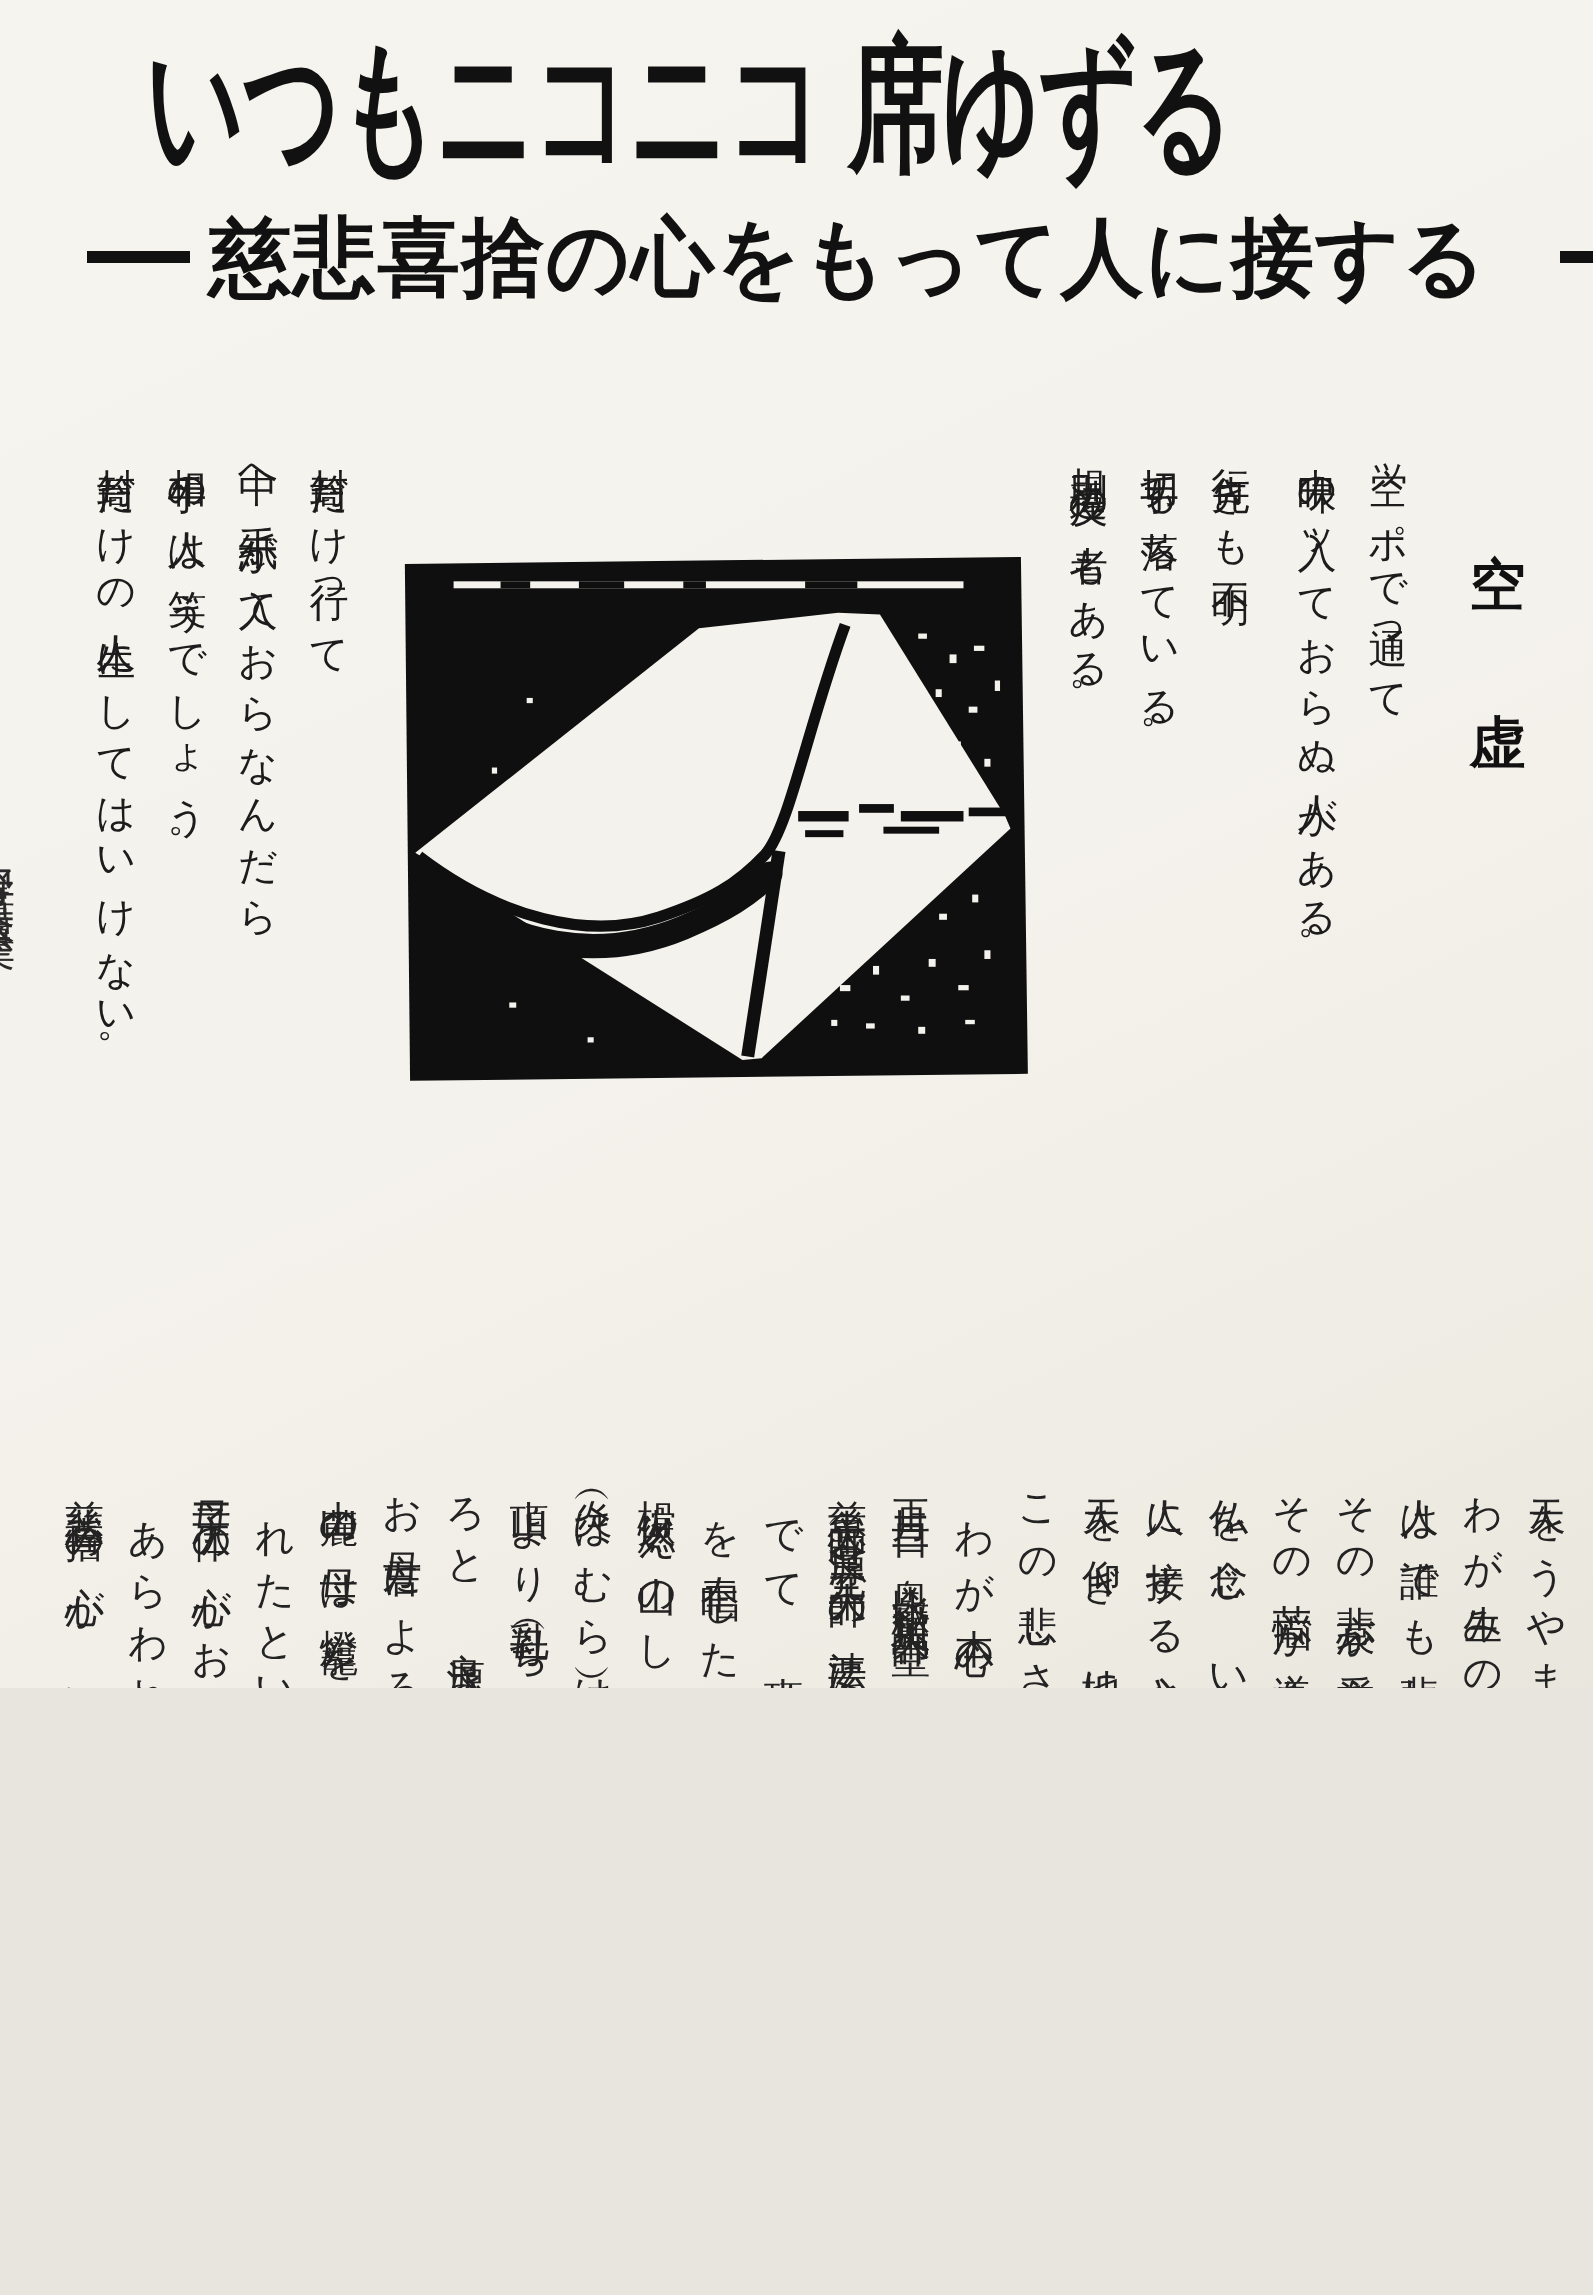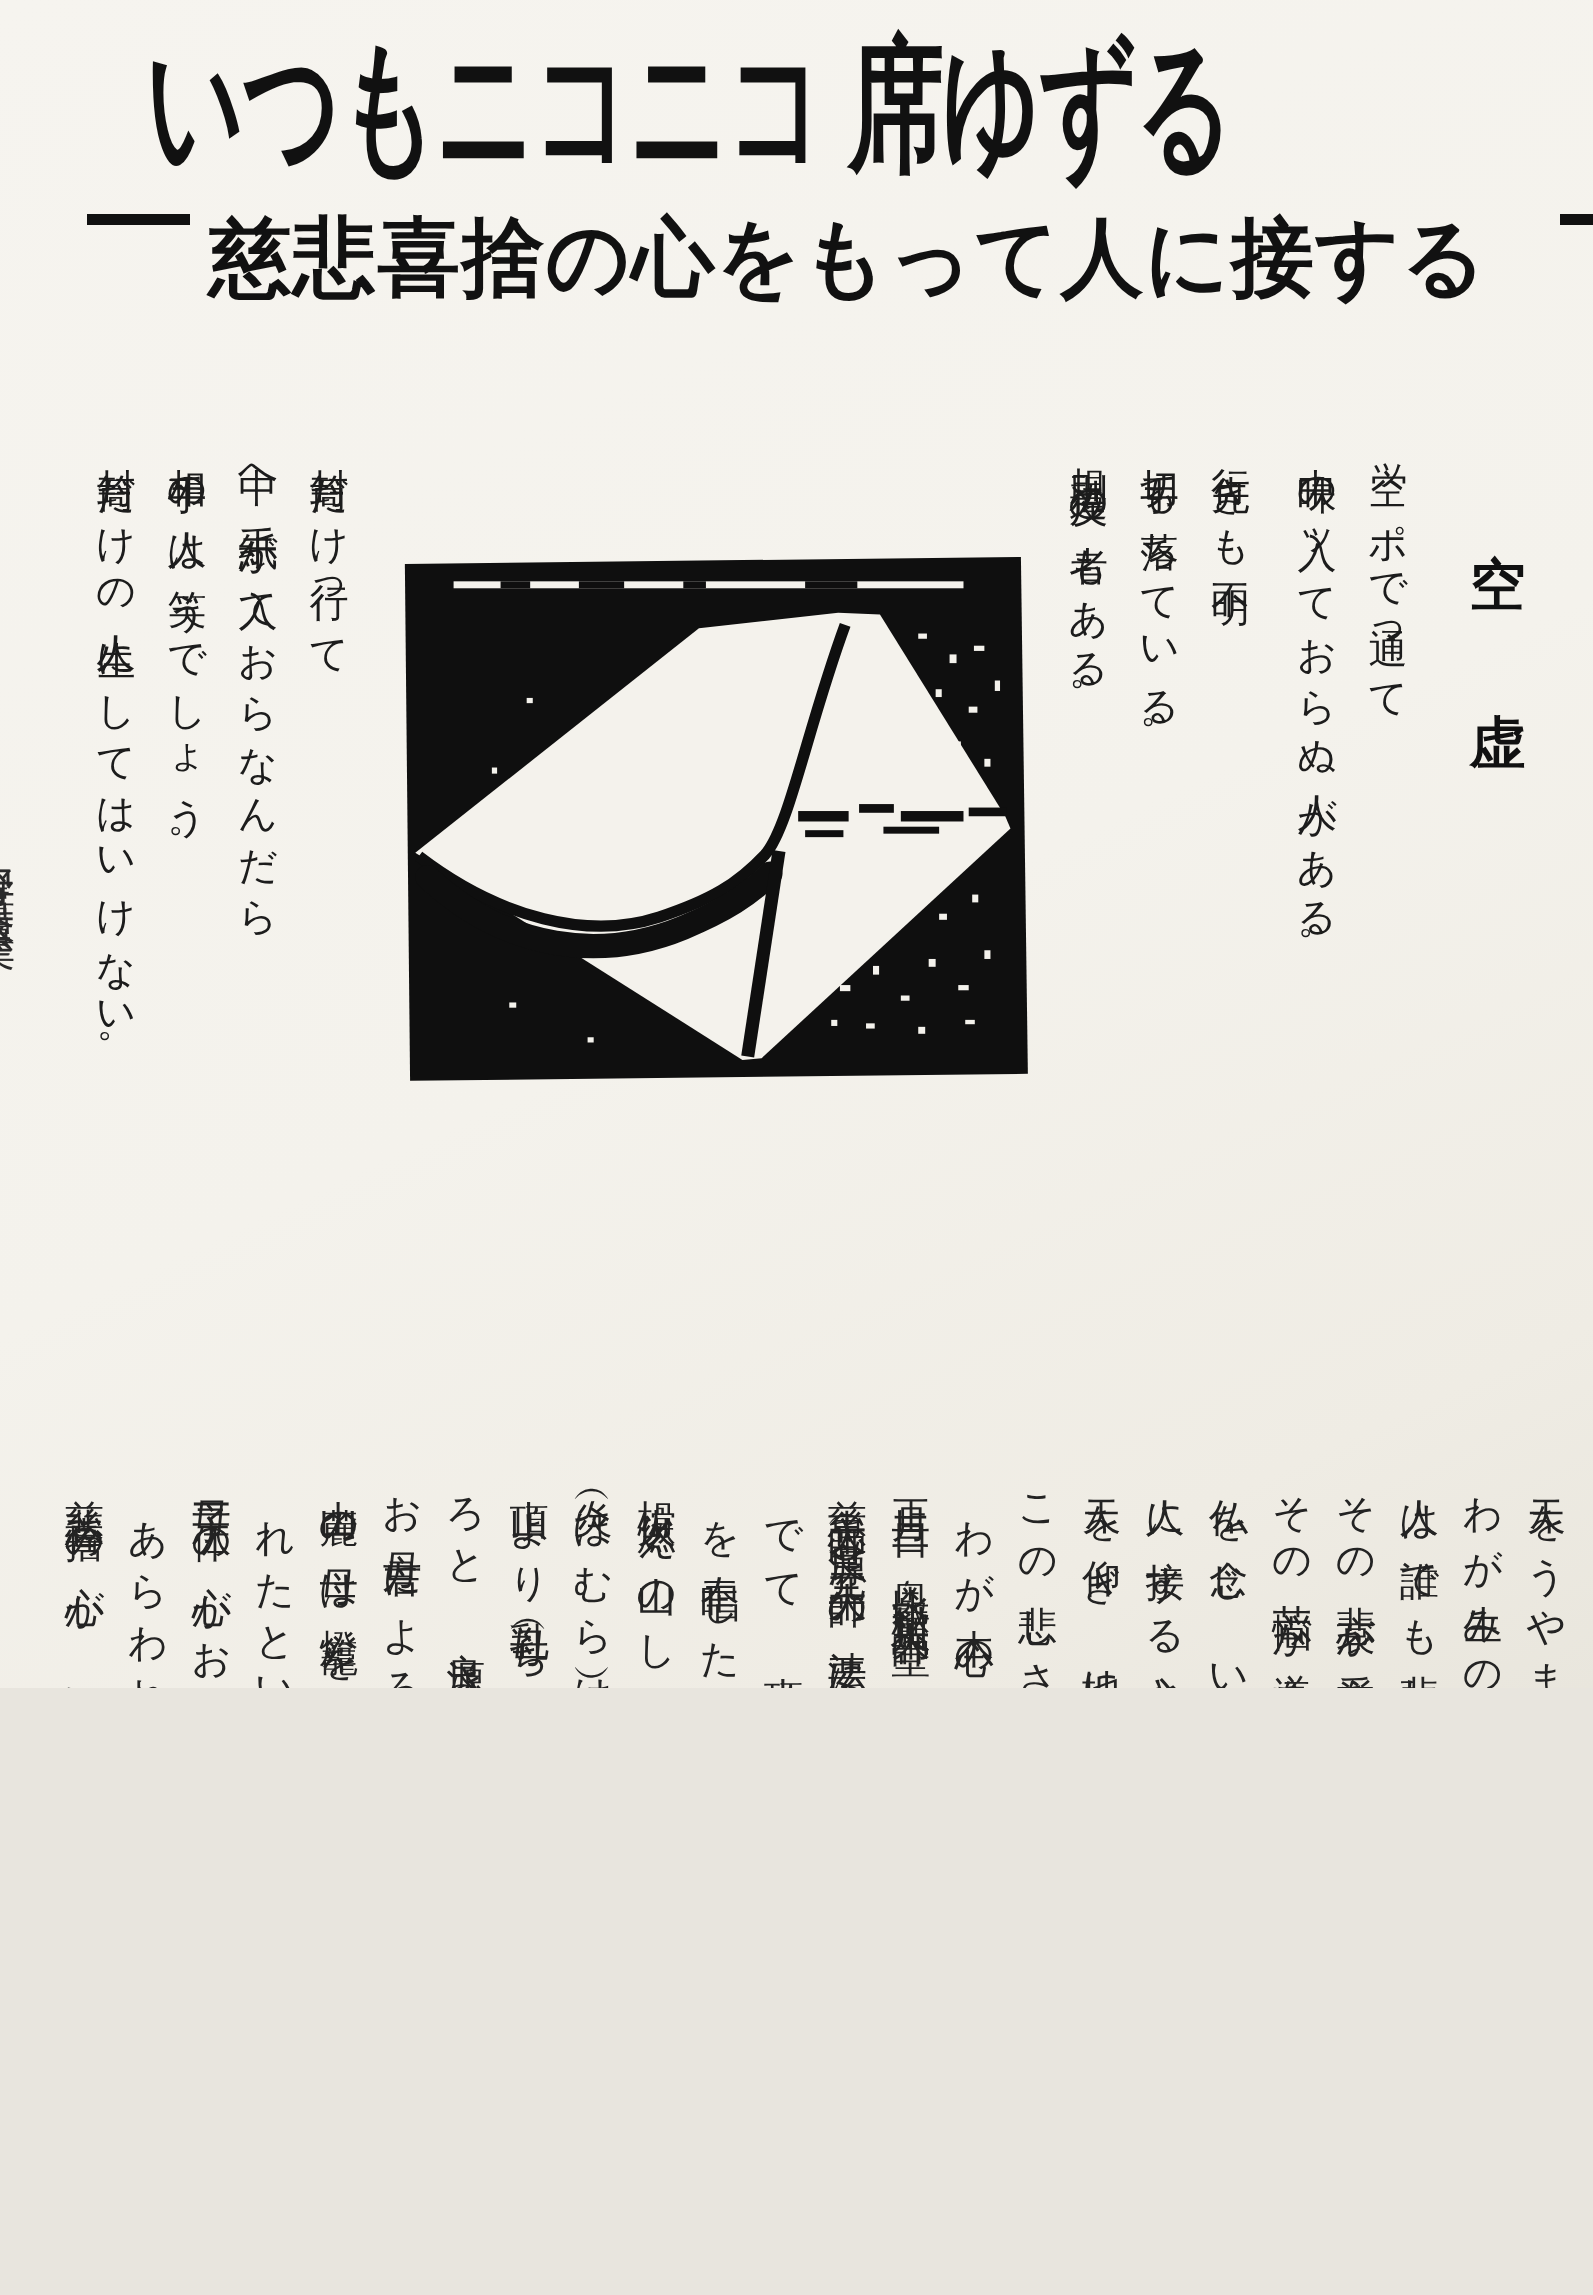--- a/index.html
+++ b/index.html
@@ -16,21 +16,21 @@
   
   .headline{
     position:absolute;left:146px;top:24.4px;margin:0;
     font-family:"Liberation Sans", sans-serif;
     font-weight:900;font-size:146px;line-height:1.12;white-space:nowrap;
     letter-spacing:-0.02em;color:#111;
     transform:scaleX(0.66);transform-origin:left top;
   }
   .subtitle-row{
     position:absolute;left:87px;top:214px;width:1428px;
-    display:flex;gap:19px;
+    display:flex;align-items:center;gap:19px;
   }
   .subtitle-dash{flex:0 0 auto;width:103px;height:11.3px;background:#111;}
   .subtitle-text{
     margin:0;font-family:"Liberation Sans", sans-serif;font-weight:900;
     font-size:86px;line-height:1;white-space:nowrap;letter-spacing:0.02em;color:#111;
     transform:scaleX(0.96);transform-origin:left center;
   }
   
   .vtext{writing-mode:vertical-rl;text-orientation:mixed;}
   .vtext p{margin:0;white-space:nowrap;}

